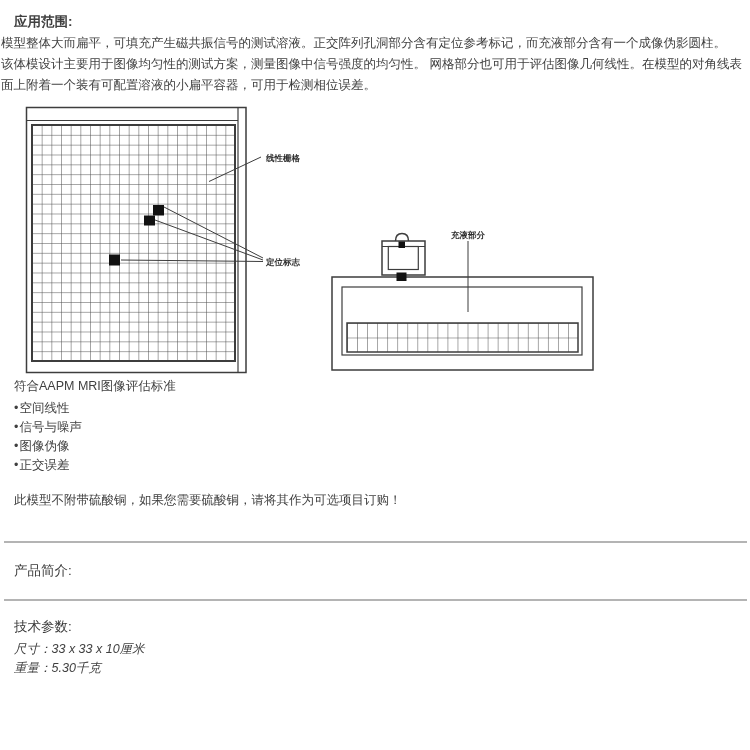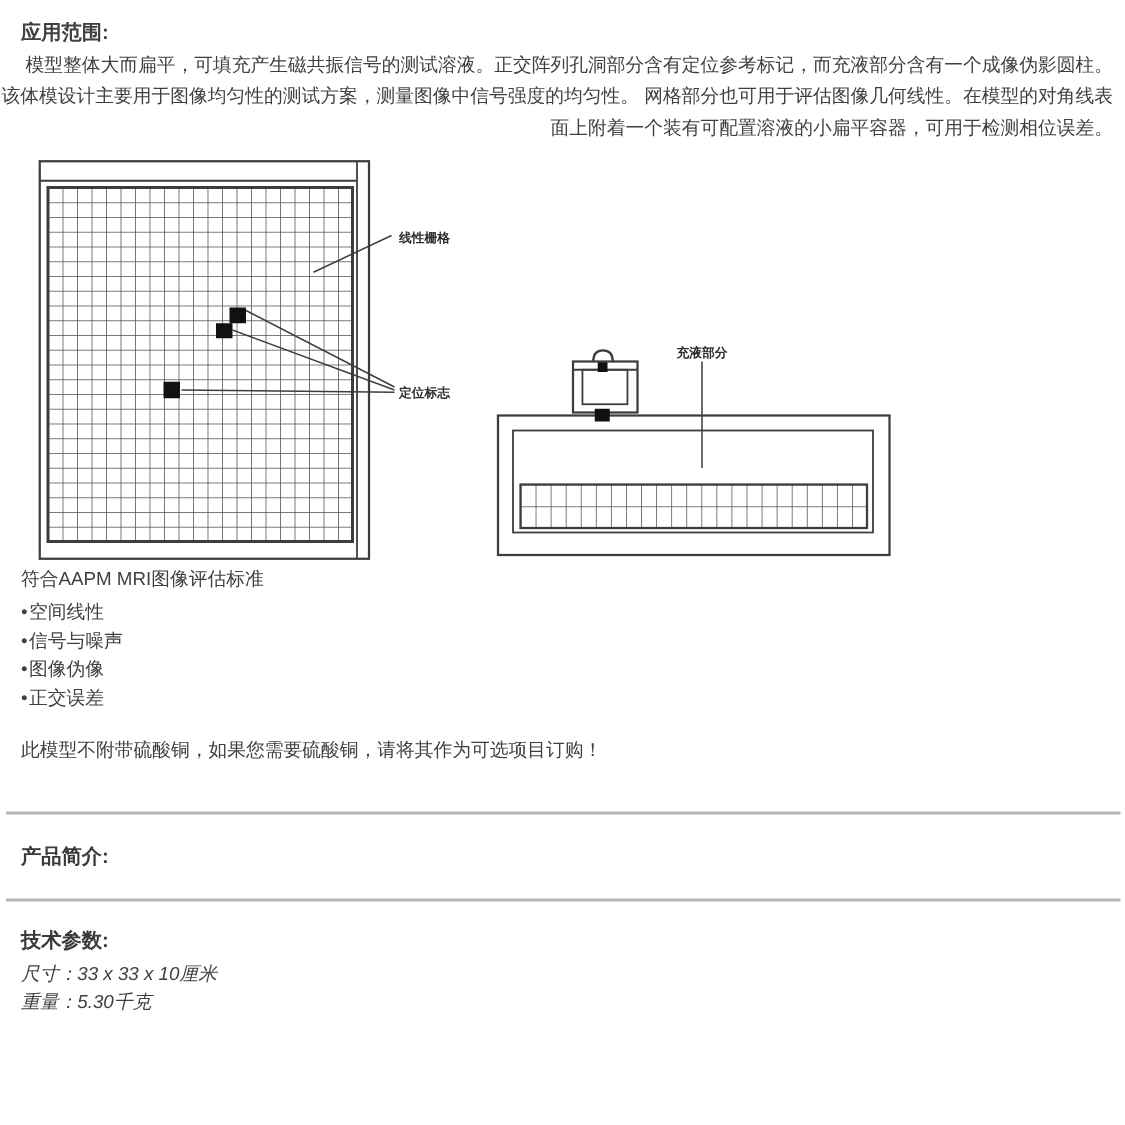--- a/index.html
+++ b/index.html
@@ -7,32 +7,32 @@
   .page {
     position:relative;
     width:750px; height:750px;
     background:#ffffff;
     color:#3f3f3f;
     font-family:"Liberation Sans", sans-serif;
     font-size:12.5px;
     overflow:hidden;
   }
   .app-title { margin:14px 14px 3px; font-size:13.5px; font-weight:bold; line-height:16px; color:#404040; }
-  .body-para { margin:0 8px 0 1px; line-height:21px;text-align:right; }
+  .body-para { margin:0 8px 0 1px; line-height:21px; }
   .diagram-figure { margin:9px 0 0 0; height:270px; position:relative; }
   .diagram-figure svg { display:block; }
   .standards-heading { margin:1px 14px 0; line-height:20px; }
   .standards-list { list-style:none; margin:3px 14px 0; padding:0; }
   .standards-list li { line-height:19px; }
   .standards-list li::before { content:"•"; margin-right:1px; }
   .aapm-note { margin:7px 6px 0 14px; line-height:21px; }
   .order-note { margin:15px 14px 0; line-height:20px; }
   hr.rule { border:none; border-top:2px solid #b4b4b4; margin:31px 3px 0 4px; }
   hr.rule2 { border:none; border-top:2px solid #b4b4b4; margin:20px 3px 0 4px; }
-  .section-title { margin:20px 14px 0; font-size:13.5px; font-weight:bold; line-height:16px; color:#3a3a3a; }
+  .section-title { margin:20px 14px 0; font-size:13.5px; font-weight:normal; line-height:16px; color:#3a3a3a; }
   .section-title.specs { margin-top:18px; }
   .spec-line { margin:0 14px; line-height:19px;font-style:italic; }
   .spec-line.first { margin-top:5px; }
   .svg-label { font-family:"Liberation Sans",sans-serif; font-weight:bold; fill:#2e2e2e; }
 </style>
 </head>
 <body>
 
 <div class="page">
 

